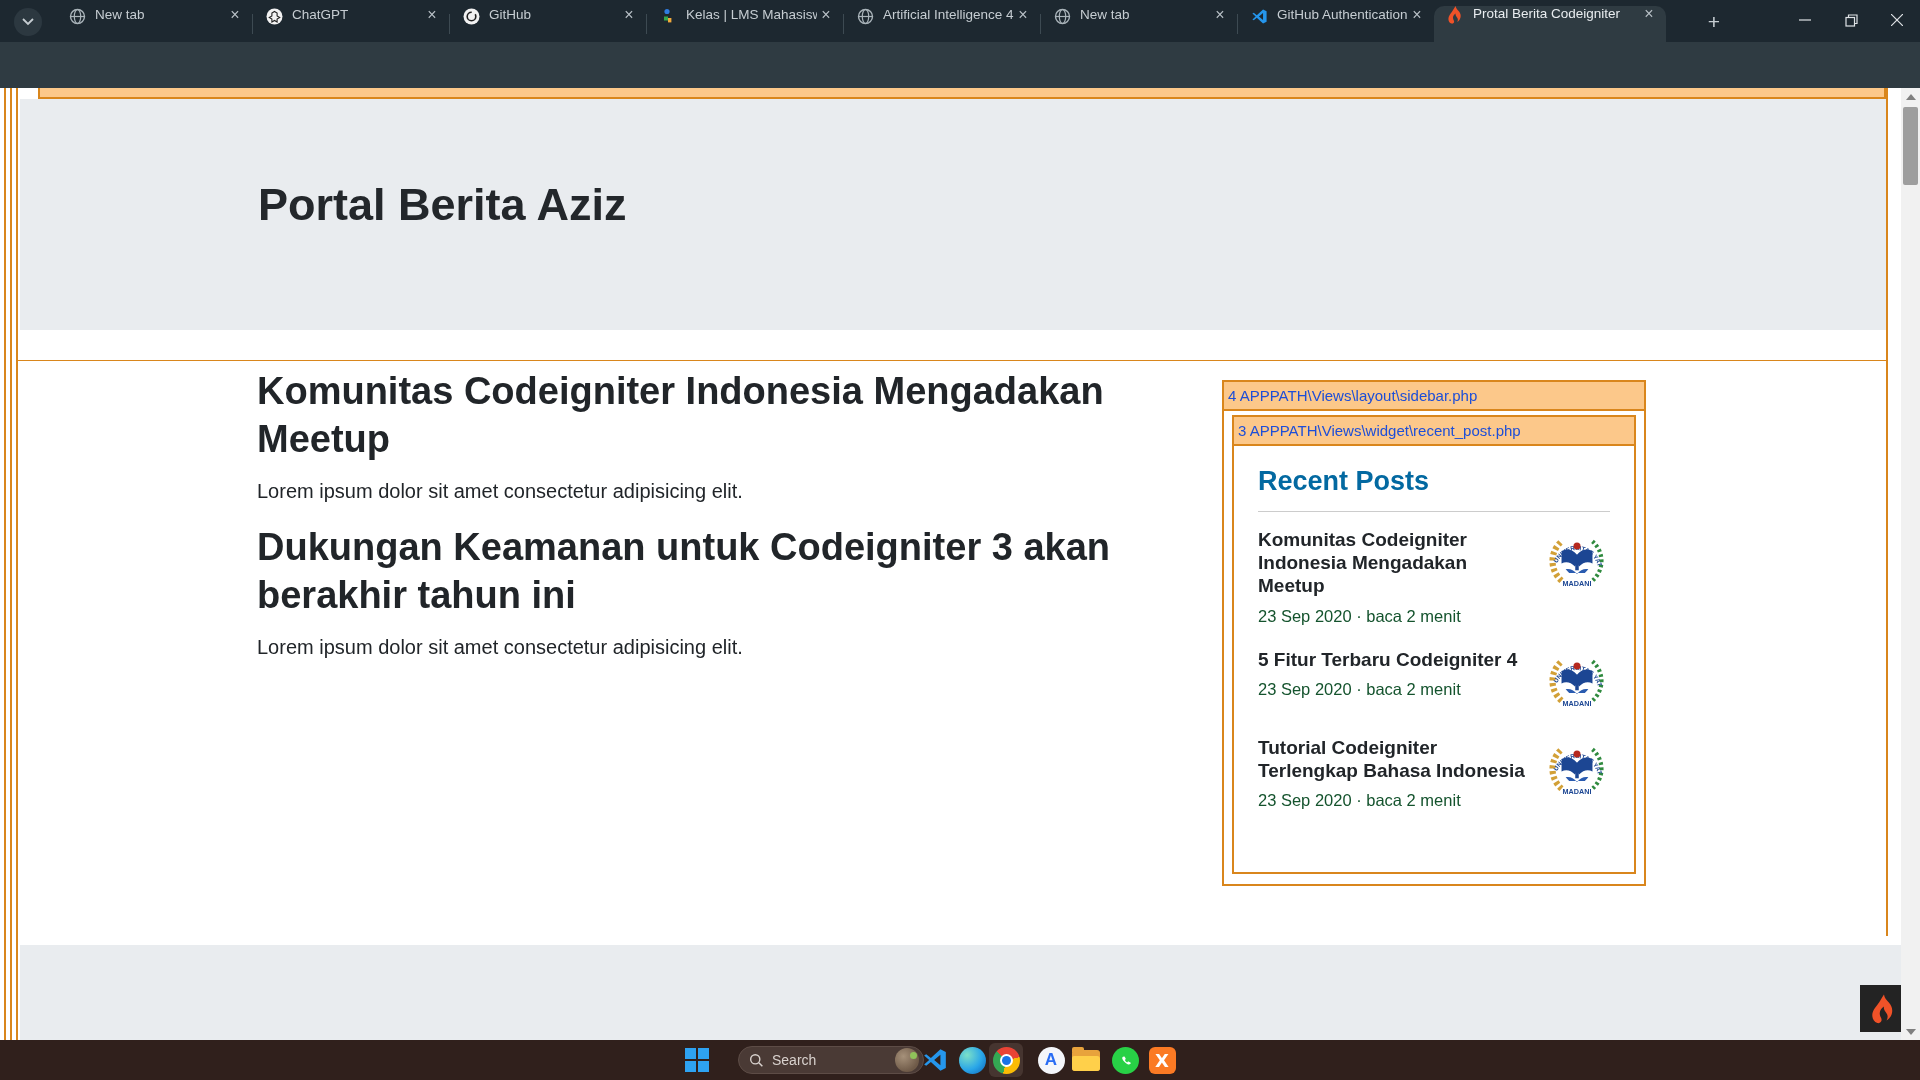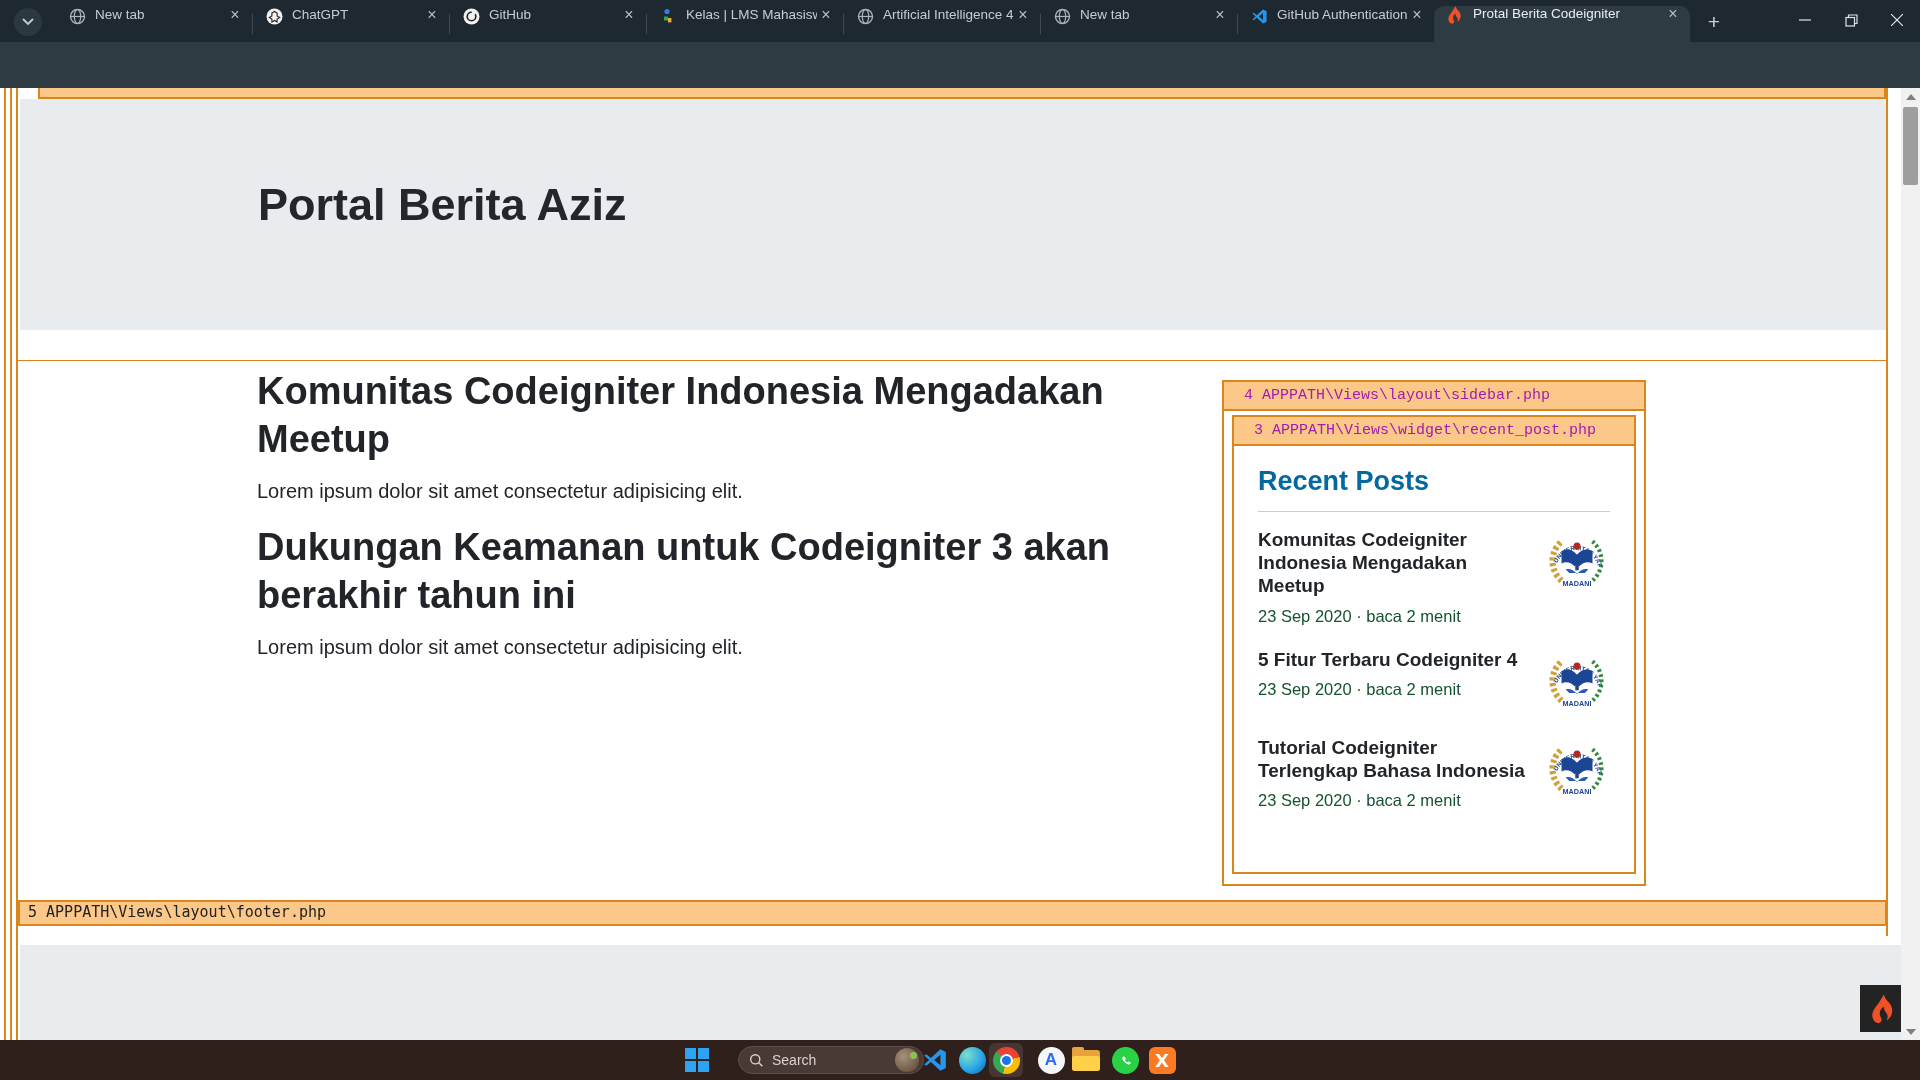--- a/index.html
+++ b/index.html
@@ -6,21 +6,21 @@
   html,body { width:1920px; height:1080px; overflow:hidden; background:#000;
               font-family:"Liberation Sans", sans-serif; }
   #screen { position:relative; width:1920px; height:1080px; overflow:hidden; background:#fff; }
 
   
   #tabbar { position:absolute; left:0; top:0; width:1920px; height:42px; background:#1d2830; display:flex; align-items:flex-end; }
   .tabsearch { position:absolute; left:14px; top:8px; width:28px; height:28px; border-radius:14px; background:#2c3840;
                display:flex; align-items:center; justify-content:center; }
   .tabs { position:absolute; left:56px; top:6px; height:36px; display:flex; align-items:center; }
   .tab { height:34px; width:196px; display:flex; align-items:flex-start; padding:0 8px 0 12px; color:#c6cdd2; font-size:13.5px; }
-  .tab.active { width:256px; background:#2f3b42; border-radius:10px 10px 0 0; height:36px; color:#e9edf0; }
+  .tab.active { width:232px; background:#2f3b42; border-radius:10px 10px 0 0; height:36px; color:#e9edf0; }
   .tlabel { flex:1; white-space:nowrap; overflow:hidden; margin-left:9px; }
   .tclose { width:18px; height:18px; border-radius:9px; text-align:center; line-height:16px; font-size:16px; color:#b7bfc5; flex:none; }
   .tsep { width:1px; height:20px; background:#3d4a52; flex:none; }
   .ticon { width:18px; height:18px; flex:none; display:flex; align-items:center; justify-content:center; }
   .newtab-btn { position:absolute; left:1700px; top:9px; width:28px; height:28px; border-radius:14px; color:#c6cdd2;
                 font-size:21px; text-align:center; line-height:26px; }
   .winctl { position:absolute; right:0; top:0; height:40px; display:flex; }
   .wbtn { width:46px; height:40px; display:flex; align-items:center; justify-content:center; }
 
   #toolbar { position:absolute; left:0; top:42px; width:1920px; height:46px; background:#2f3b42; }
@@ -45,22 +45,22 @@
   #strip-top { position:absolute; left:38px; top:0; width:1848px; height:11px; border-top:none; }
   #jumbotron { position:absolute; left:20px; top:11px; width:1866px; height:231px; background:#e9ecef; }
   #site-title { position:absolute; left:238px; top:80px; font-size:45px; font-weight:600; color:#23272b; }
   #header-bottom { position:absolute; left:17px; top:272px; width:1871px; height:1px; background:#d9861c; }
 
   .article-h { position:absolute; left:257px; width:900px; font-size:38px; font-weight:600; color:#212529; line-height:1.26; }
   .article-p { position:absolute; left:257px; font-size:20px; color:#212529; }
   #art1-h { top:280px; } #art1-p { top:392px; } #art2-h { top:436px; } #art2-p { top:548px; }
 
   #sidebar-box { position:absolute; left:1222px; top:292px; width:424px; height:506px; border:2px solid #d9861c; background:#fff; }
-  .dbg-label { height:29px; line-height:27px; padding-left:20px; background:#fcc88a; border-bottom:2px solid #d9861c;
-               font-family:Liberation Mono, monospace; font-size:15px; color:#a21caf; }
+  .dbg-label { height:29px; line-height:27px; padding-left:4px; background:#fcc88a; border-bottom:2px solid #d9861c;
+               font-family:Liberation Sans, sans-serif; font-size:15px; color:#1d4ed8; }
   #recent-box { margin:4px 8px 8px 8px; border:2px solid #d9861c; height:459px; background:#fff; }
   #recent-content { padding:14px 24px 0 24px; }
   #recent-heading { font-size:27px; font-weight:600; color:#0369a1; margin:6px 0 14px 0; }
   #recent-hr { border:none; border-top:1px solid #ccc; margin-bottom:16px; }
   .post { display:flex; margin-bottom:22px; }
   .post-main { flex:1; padding-right:10px; }
   .post-title { font-size:19px; font-weight:600; color:#212529; line-height:1.22; max-width:280px; }
   .post-meta { font-size:16.5px; color:#14532d; margin-top:9px; }
   .post-logo { width:66px; flex:none; }
 
@@ -387,21 +387,20 @@
                 <path d="M21 40c4.5-.8 7.5.8 11 4.6 3.5-3.8 6.5-5.4 11-4.6l-3.4 3.6H24.4z" fill="#2a5bb0"></path>
                 <text x="32" y="56" text-anchor="middle" font-size="7" font-weight="bold" fill="#1c4693">MADANI</text>
               </svg>
             </div>
           </div>
 
         </div>
       </div>
     </div>
 
-    <div id="strip-footer" class="dbg-strip">5 APPPATH\Views\layout\footer.php</div>
     <div id="footer-gray"></div>
 
     <div id="ci-toggle">
       <svg width="26" height="30" viewBox="0 0 16 18">
           <path fill="#f05228" d="M8.6 0c.3 2.2 1.7 3.5 3 5 1.2 1.4 2.1 3 2.1 5 0 2.6-1.4 4.8-3.5 6 .7-1.1.9-2.5.3-3.7-.4-1-1.3-1.8-1.7-2.8-.3-.6-.3-1.3-.2-2-1.4.9-2.5 2.3-2.6 4-.1 1.1.3 2 .8 2.9.3.7.5 1.5.1 2.2-.4.9-1.5 1.3-2.4 1-2-.6-3.1-2.7-3.1-4.7 0-2.9 1.9-4.8 3.4-6.9C6.2 4.1 7.2 2.2 8.6 0z"></path>
         </svg>
     </div>
   </div>
 
   <div id="scrollbar">

